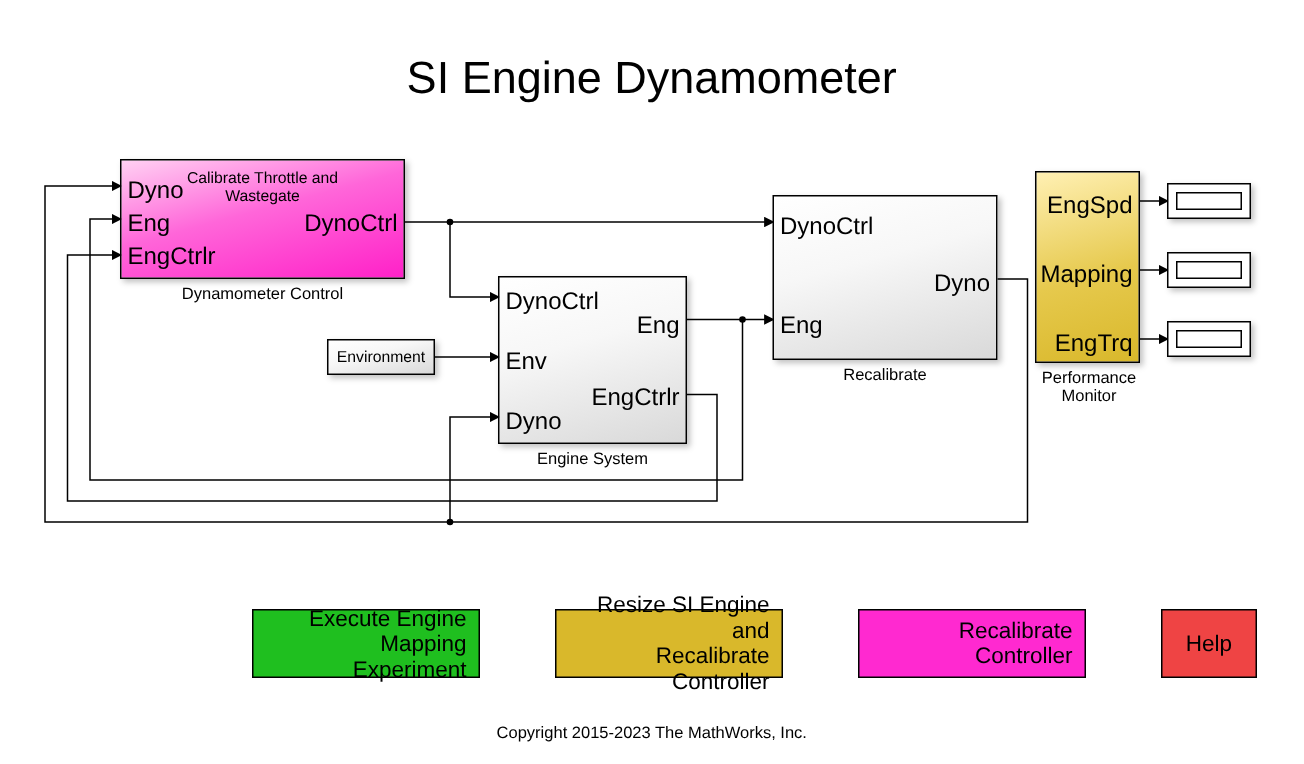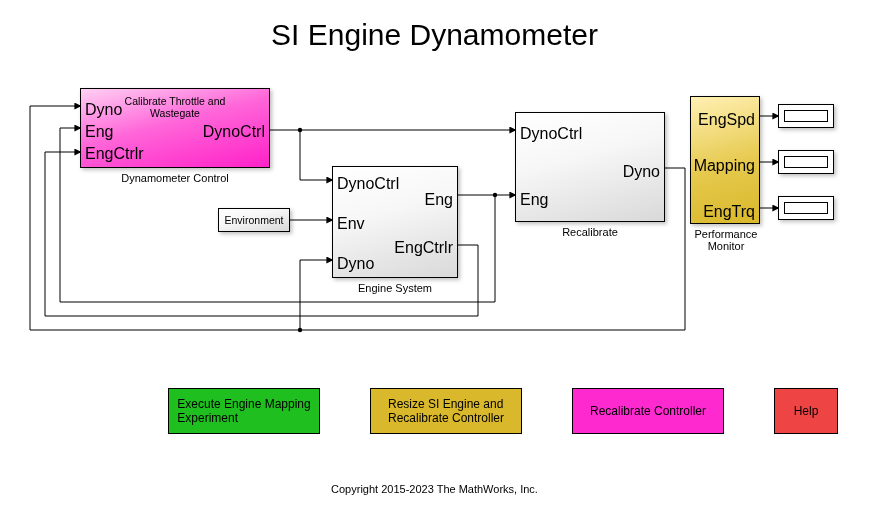--- a/index.html
+++ b/index.html
@@ -4,21 +4,21 @@
 <style>
   html, body { margin: 0; padding: 0; }
   body {
     width: 869px;
     height: 509px;
     background: #ffffff;
     font-family: Arial, Helvetica, sans-serif;
     position: relative;
     overflow: hidden;
   }
-  .canvas { position: absolute; inset: 0; }
+  .canvas { position: absolute; inset: 0; margin-top: 18px; }
   .title {
     position: absolute;
     left: 0; right: 0; top: 18px;
     text-align: center;
     font-size: 30px;
     color: #000;
   }
   .blk {
     position: absolute;
     box-sizing: border-box;
@@ -61,22 +61,22 @@
     border: 1px solid #000;
     background: #fff;
   }
   .btnblk {
     position: absolute;
     box-sizing: border-box;
     border: 1px solid #000;
     display: flex;
     align-items: center;
     justify-content: center;
-    text-align: left;
-    font-size: 12px;
+    text-align: right;
+    font-size: 15px;
     padding: 0 8px;
   }
   svg.wires {
     position: absolute;
     inset: 0;
     pointer-events: none;
   }
   .copyright {
     position: absolute;
     left: 0; right: 0;

